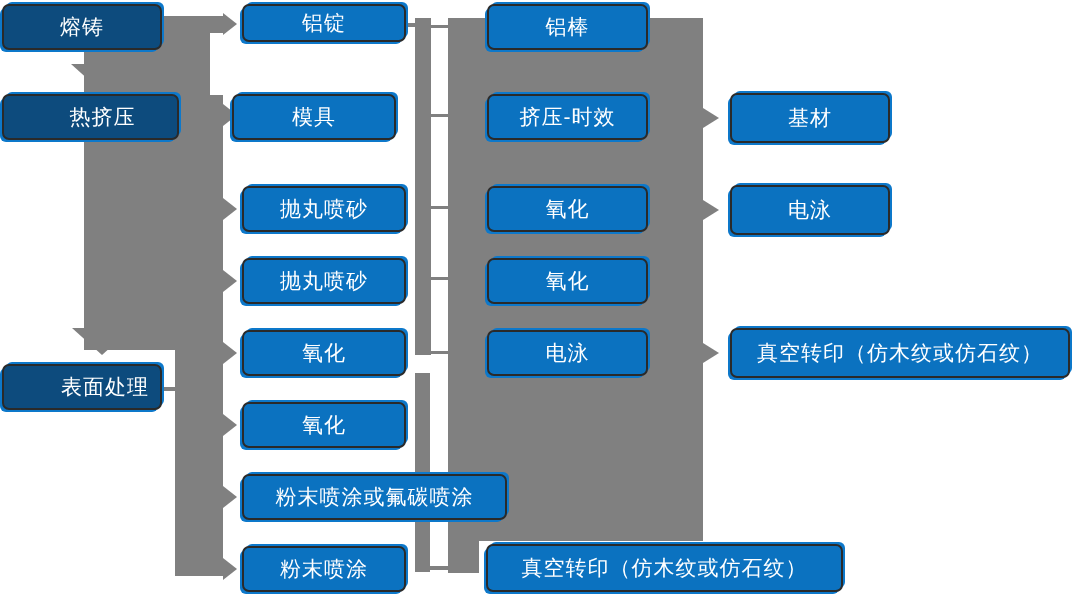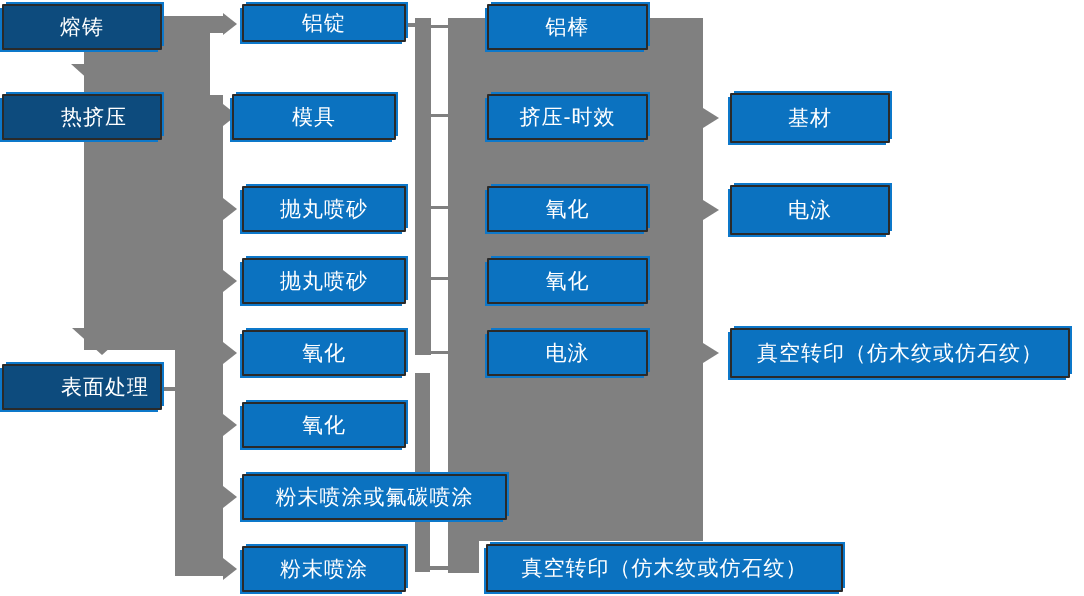--- a/index.html
+++ b/index.html
@@ -53,21 +53,21 @@
     border-top:27px solid var(--connector);
     z-index:1;
   }
   
   .node{
     position:absolute;
     z-index:2;
     box-sizing:border-box;
     background:var(--primary);
     border:2px solid var(--border);
-    border-radius:1px;
+    border-radius:7px;
     color:var(--text);
     display:flex;
     align-items:center;
     justify-content:center;
     font-size:21px;
     font-weight:500;
     letter-spacing:1px;
     white-space:nowrap;
     box-shadow:-3px 3px 0 -1px var(--shadow), 3px -3px 0 -1px var(--shadow);
   }
@@ -107,21 +107,21 @@
   <div class="arr-r" style="left:223px;top:342px;"></div>
   <div class="arr-r" style="left:223px;top:414px;"></div>
   <div class="arr-r" style="left:223px;top:486px;"></div>
   <div class="arr-r" style="left:223px;top:558px;"></div>
 
   <div class="arr-c" style="left:703px;top:108px;"></div>
   <div class="arr-c" style="left:703px;top:200px;"></div>
   <div class="arr-c" style="left:703px;top:343px;"></div>
 
   <div class="node dark" style="left:2px;top:4px;width:160px;height:46px;">熔铸</div>
-  <div class="node dark" style="left:2px;top:94px;width:160px;height:46px;padding-left:24px;">热挤压</div>
+  <div class="node dark" style="left:2px;top:94px;width:177px;height:46px;padding-left:24px;">热挤压</div>
   <div class="node dark" style="left:2px;top:364px;width:160px;height:46px;padding-left:46px;">表面处理</div>
 
   <div class="node" style="left:242px;top:4px;width:164px;height:38px;">铝锭</div>
   <div class="node" style="left:232px;top:94px;width:164px;height:46px;">模具</div>
   <div class="node" style="left:242px;top:186px;width:164px;height:46px;">抛丸喷砂</div>
   <div class="node" style="left:242px;top:258px;width:164px;height:46px;">抛丸喷砂</div>
   <div class="node" style="left:242px;top:330px;width:164px;height:46px;">氧化</div>
   <div class="node" style="left:242px;top:402px;width:164px;height:46px;">氧化</div>
   <div class="node" style="left:242px;top:474px;width:265px;height:46px;">粉末喷涂或氟碳喷涂</div>
   <div class="node" style="left:242px;top:546px;width:164px;height:46px;">粉末喷涂</div>

